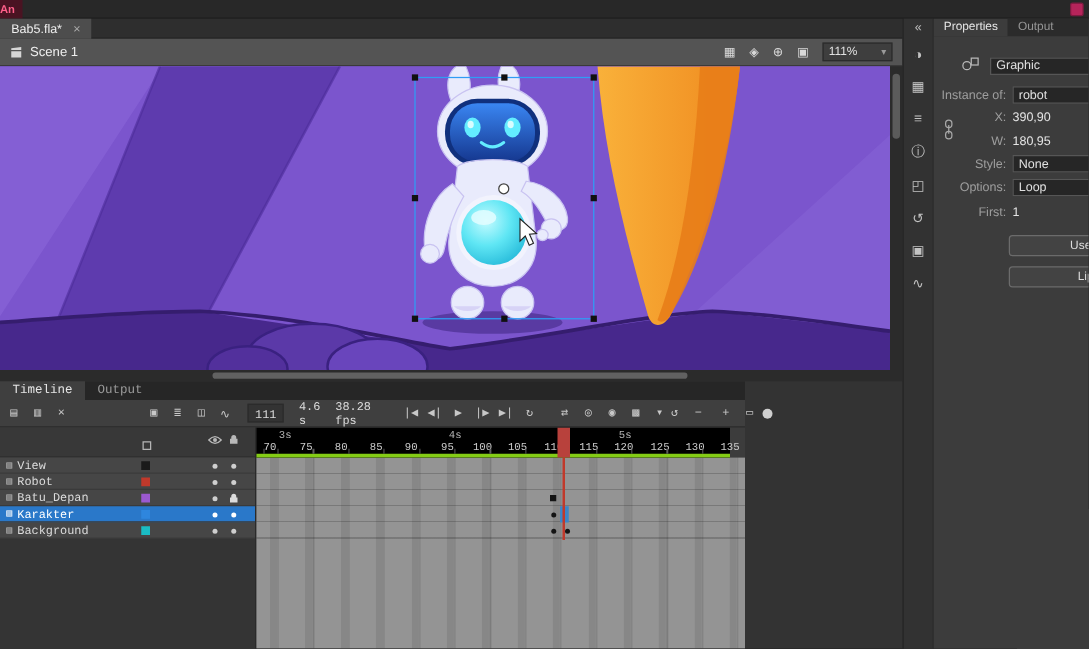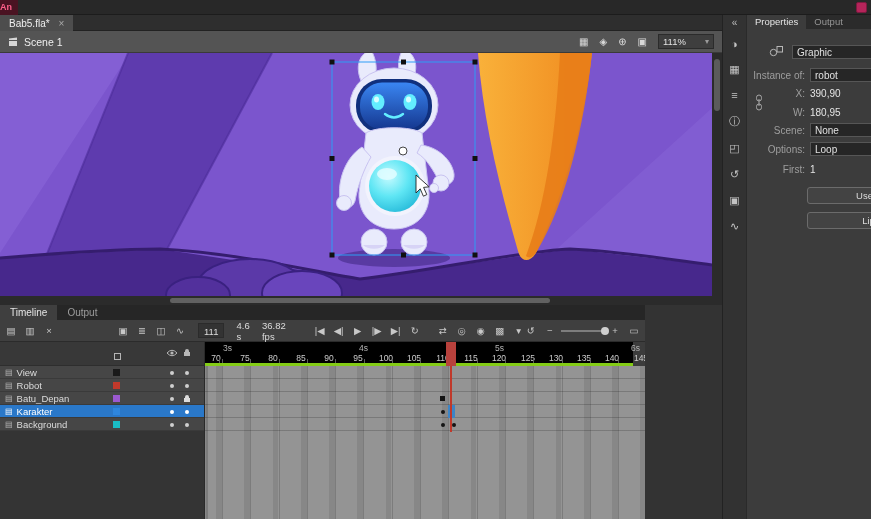--- a/index.html
+++ b/index.html
@@ -37,21 +37,21 @@
   .zoom-arrow { color:#9a9a9a; font-size:8px; }
 
   
   .stage { position:absolute; left:0; top:53px; width:712px; height:243px; background:#7b55cd; overflow:hidden; }
   .vscroll { position:absolute; left:712px; top:53px; width:10px; height:243px; background:#2b2b2b; }
   .vscroll .thumb { position:absolute; left:2px; top:6px; width:6px; height:52px; background:#5b5b5b; border-radius:3px; }
   .hscroll { position:absolute; left:0; top:296px; width:722px; height:9px; background:#2b2b2b; }
   .hscroll .thumb { position:absolute; left:170px; top:2px; width:380px; height:5px; background:#616161; border-radius:3px; }
 
   
-  .timeline { position:absolute; left:0; top:305px; width:645px; height:214px; background:#3c3c3c; }
+  .timeline { position:absolute; left:0; top:305px; width:596px; height:214px; background:#3c3c3c;font-family:Liberation Mono, monospace; }
   .tl-tabs { height:15px; background:#262626; display:flex; }
   .tl-tab { font-size:10px; padding:0 10px; line-height:15px; color:#9c9c9c; }
   .tl-tab.active { background:#3f3f3f; color:#e4e4e4; }
   .tl-toolbar { height:22px; background:#3f3f3f; border-bottom:1px solid #2b2b2b;
                 display:flex; align-items:center; padding:0 5px; }
   .tgroup { display:flex; align-items:center; gap:7px; }
   .ticon { font-size:9.5px; color:#c8c8c8; min-width:12px; text-align:center; cursor:default; }
   .tval { font-size:9.5px; color:#dcdcdc; margin-left:12px; }
   .tval.box { border:1px solid #2b2b2b; background:#333; padding:0 5px; height:15px; line-height:15px; }
   .g-view { margin-left:62px; }
@@ -272,21 +272,21 @@
         </span>
       <span class="tgroup g-view">
 
       <span class="ticon">▣</span>
           <span class="ticon">≣</span>
           <span class="ticon">◫</span>
           <span class="ticon">∿</span>
         </span>
       <span class="tval box">111</span>
       <span class="tval">4.6 s</span>
-      <span class="tval">36.82 fps</span>
+      <span class="tval">38.28 fps</span>
       <span class="tgroup g-play">
 
       <span class="ticon">|◀</span>
           <span class="ticon">◀|</span>
           <span class="ticon">▶</span>
           <span class="ticon">|▶</span>
           <span class="ticon">▶|</span>
           <span class="ticon">↻</span>
         </span>
       <span class="tgroup g-onion">
@@ -447,21 +447,21 @@
             <span class="axis-label">X:</span>
             <span class="axis-value">390,90</span>
           </div>
           <div class="prow" style="margin-top:8px;">
             <span class="axis-label">W:</span>
             <span class="axis-value">180,95</span>
           </div>
         </div>
 
         <div class="prow" style="margin-top:5px;">
-          <span class="plabel">Scene:</span>
+          <span class="plabel">Style:</span>
           <span class="dd w-style">
             <span>None</span>
 
           </span>
         </div>
 
         <div class="prow" style="margin-top:5px;">
           <span class="plabel">Options:</span>
           <span class="dd w-loop">
             <span>Loop</span>

